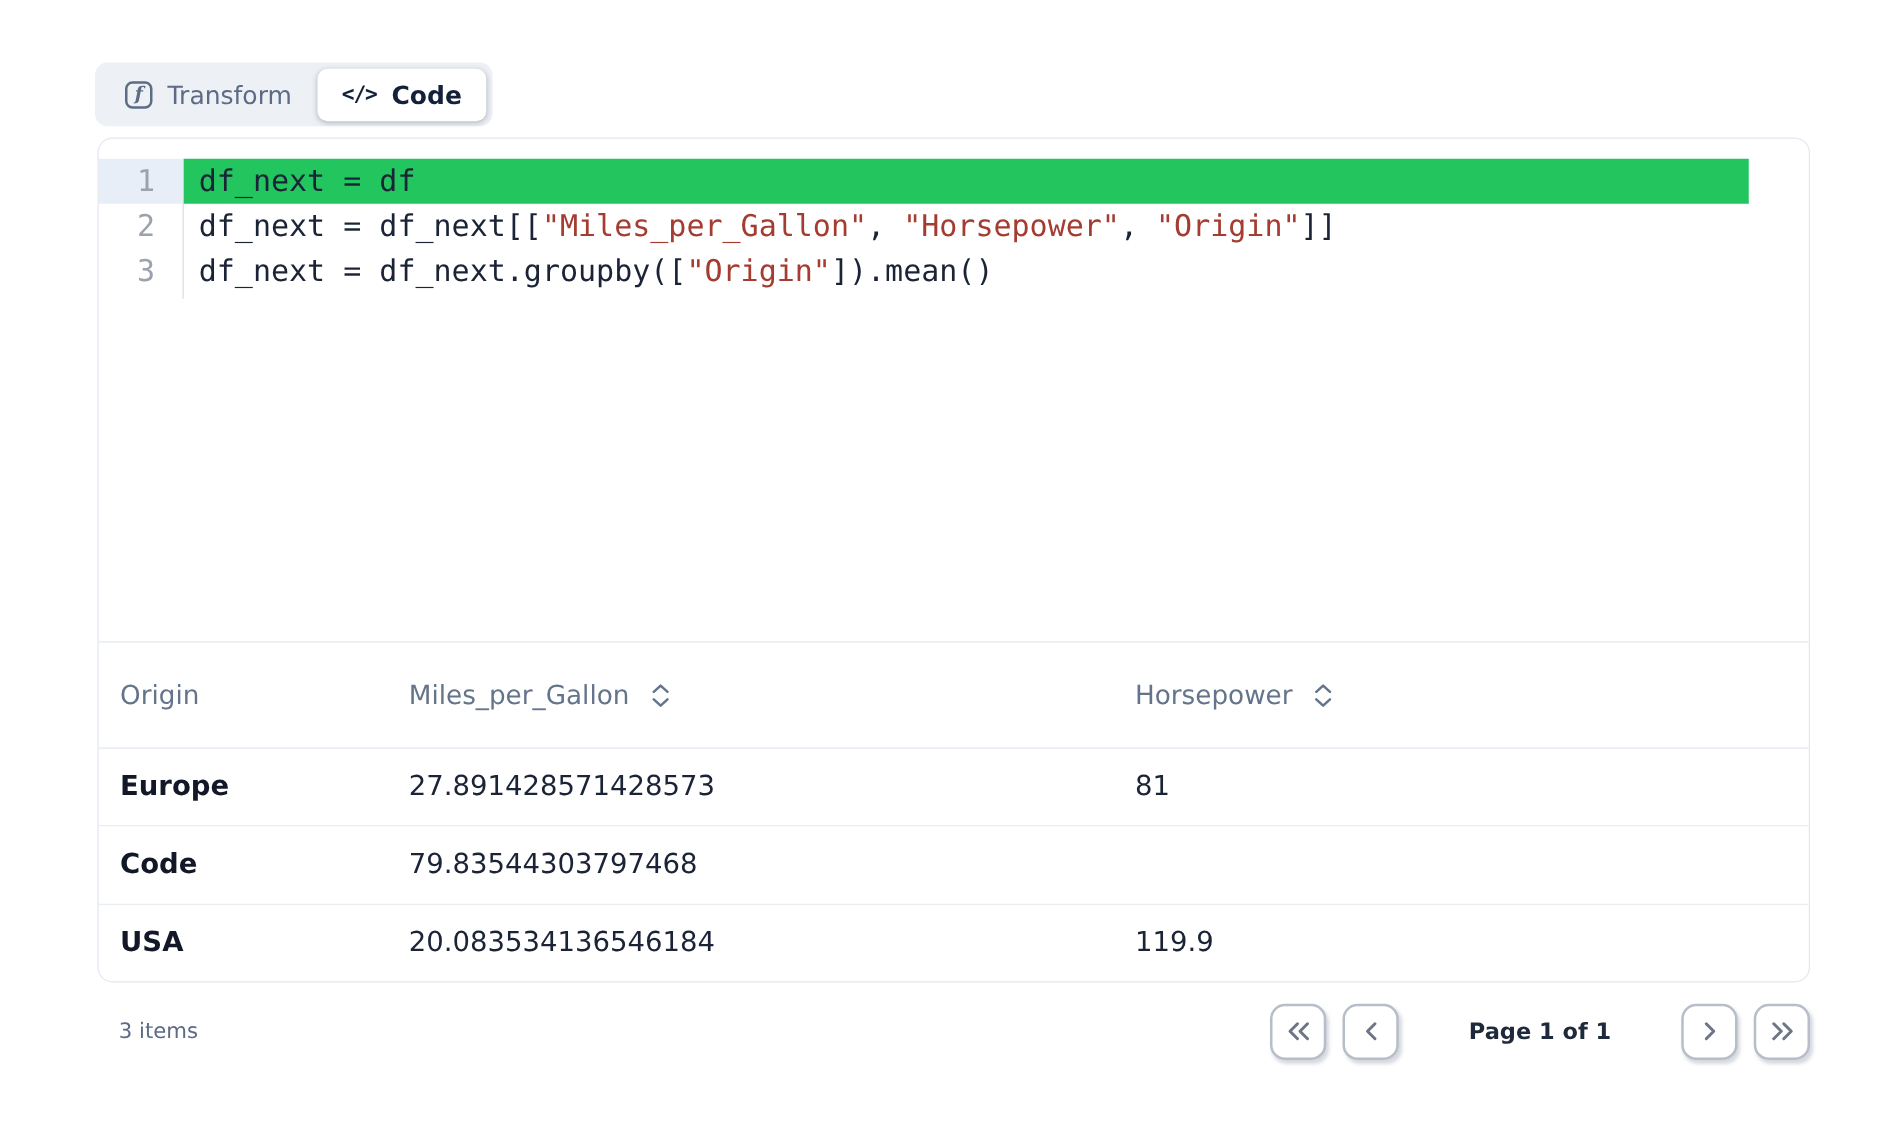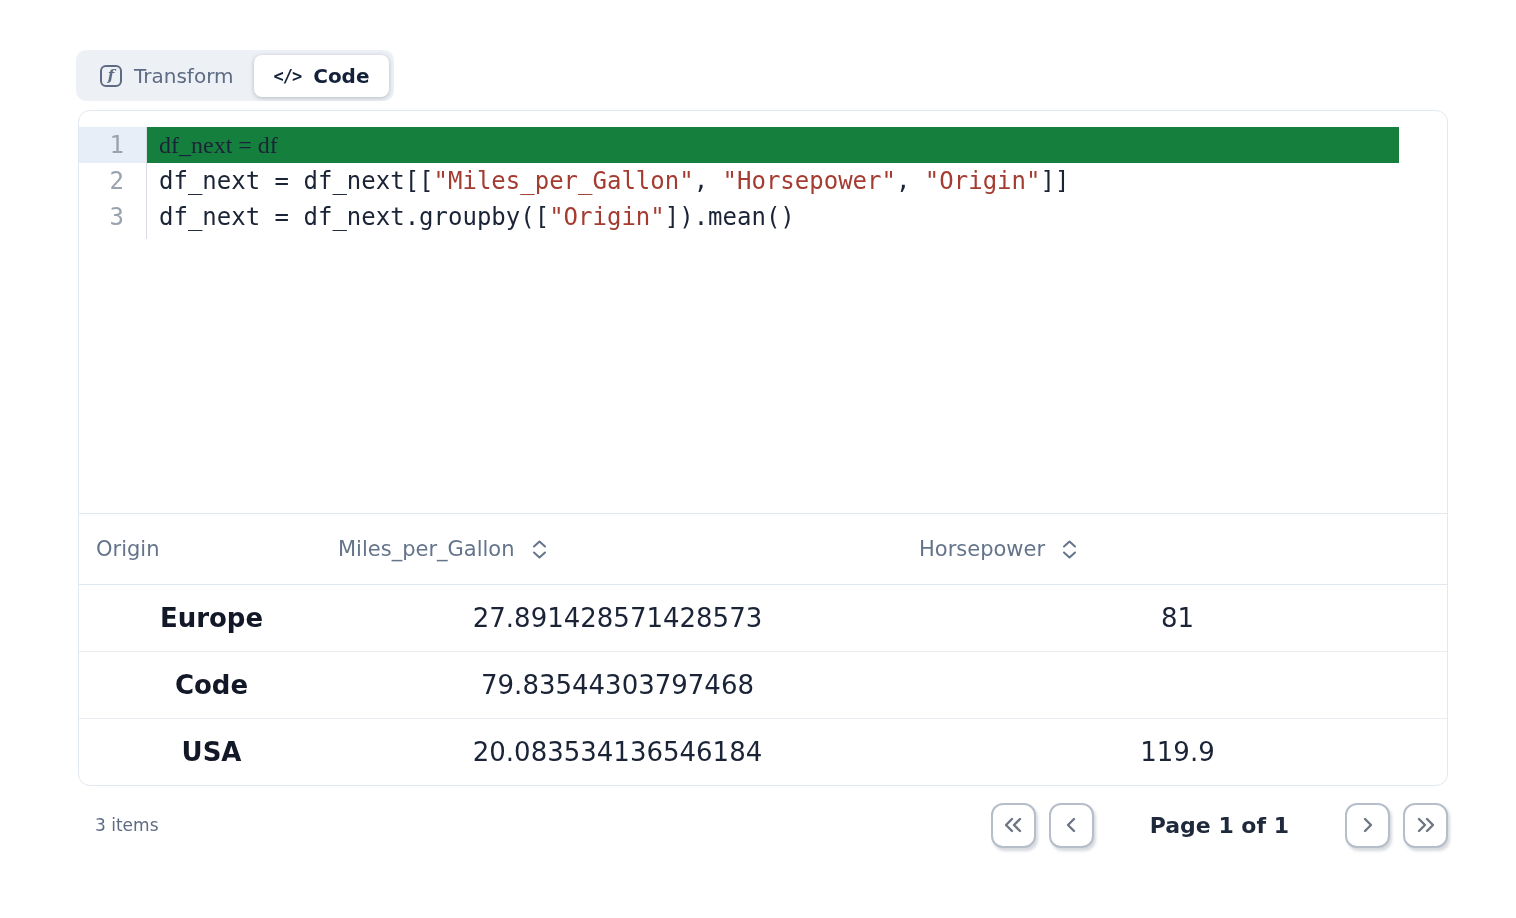--- a/index.html
+++ b/index.html
@@ -47,57 +47,57 @@
     height:36px; line-height:36px; text-align:right; padding-right:22px;
     font-family:"DejaVu Sans Mono", monospace; font-size:24px; color:#9aa2ae;
   }
   .gutter-num.active { background:#e7eef8; }
   .code-lines { flex:1; min-width:0; }
   .code-line {
     height:36px; line-height:36px; padding-left:12px; white-space:pre;
     font-family:"DejaVu Sans Mono", monospace; font-size:24px; color:#1b2437;
     cursor:text;
   }
-  .code-line.active { background:#15803d; margin-right:48px;font-family:Liberation Serif, serif; }
+  .code-line.active { background:#22c55e; margin-right:48px; }
   .tok-plain { color:#1b2437; }
   .tok-string { color:#a43c31; }
 
   
   .thead {
-    height:72px; border-top:1px solid #e2e8f0; border-bottom:1px solid #e2e8f0;
+    height:86px; border-top:1px solid #e2e8f0; border-bottom:1px solid #e2e8f0;
     display:grid; grid-template-columns:248px 581px 1fr; align-items:center;
     color:#64748b; font-size:21px;
   }
   .th-first { padding-left:17px; }
-  .th-sortable { display:flex; align-items:center; gap:17px; cursor:pointer;margin-left:11px; }
+  .th-sortable { display:flex; align-items:center; gap:17px; cursor:pointer; }
   .sort-icon { display:inline-flex; flex-direction:column; gap:3px; }
   .trow {
     flex:1; border-bottom:1px solid #e9edf2;
     display:grid; grid-template-columns:248px 581px 1fr; align-items:center;
-    font-size:26px; color:#1b2437;text-align:center;
+    font-size:22px; color:#1b2437;
   }
   .trow:last-child { border-bottom:none; }
   .cell-origin { font-weight:700; padding-left:17px; color:#121827; }
 
   
   .tfooter {
     position:absolute; left:78px; top:800px; width:1370px; min-height:50px;
     display:flex; align-items:center;
   }
   .items-count { color:#5d6b84; font-size:17px; padding-left:17px; }
   .pager { margin-left:auto; display:flex; align-items:center; }
   .pg-btn {
     width:45px; height:45px; background:#ffffff;
     border:2px solid #b6bec9; border-radius:12px;
     box-shadow:2px 3px 3px rgba(163,171,182,0.45);
     display:flex; align-items:center; justify-content:center;
     cursor:pointer; color:#6e7684;
   }
   .pg-btn + .pg-btn { margin-left:13px; }
-  .page-label { color:#1e293b; font-weight:600; font-size:22px; margin:0 56px; white-space:nowrap; }
+  .page-label { color:#1e293b; font-weight:600; font-size:18px; margin:0 56px; white-space:nowrap; }
   svg { display:block; }
 </style>
 </head>
 <body>
 
 <div class="tabbar">
   <div class="tab tab-inactive">
     <span class="fn-icon">f</span>
     <span>Transform</span>
   </div>

